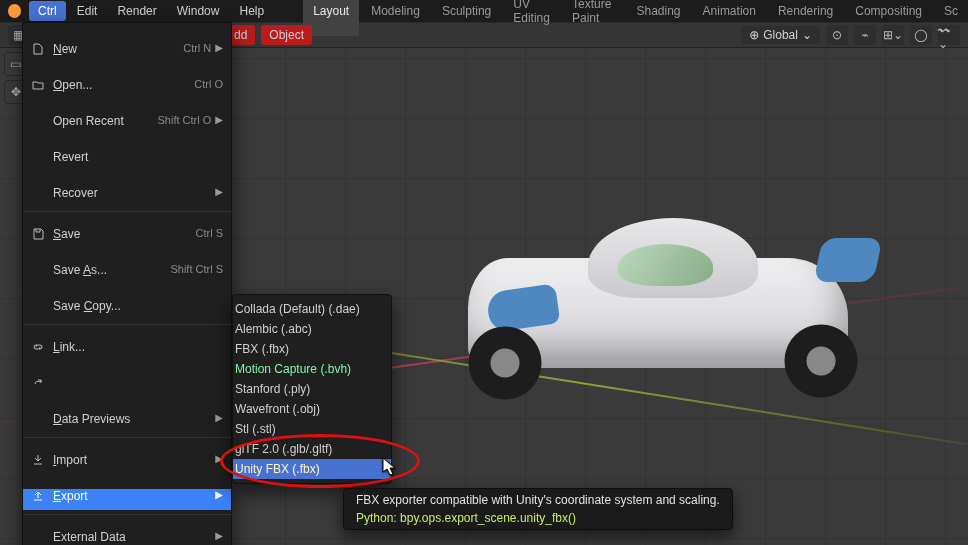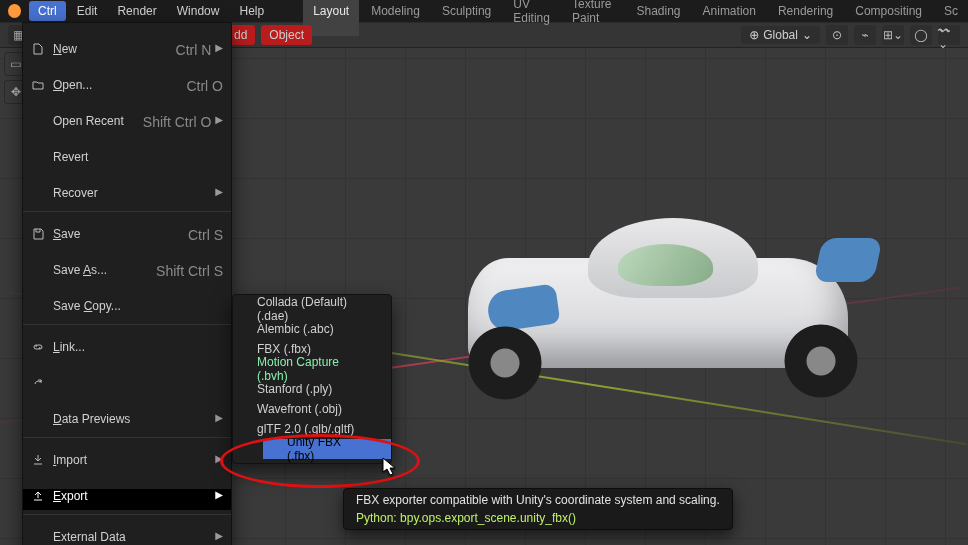--- a/index.html
+++ b/index.html
@@ -56,36 +56,36 @@
 .wheel { position: absolute; width: 74px; height: 74px; background: radial-gradient(circle at 50% 50%, #888 0 14px, #1d1d1d 15px 36px, transparent 37px); border-radius: 50%; }
 .wf { left: 40px; top: 118px; }
 .wr { right: 50px; top: 116px; }
 
 
 .vp-text { position: absolute; left: 34px; top: 74px; color: #9f9f9f; line-height: 1.6; }
 
 
 .dropdown { position: absolute; left: 22px; top: 22px; width: 210px; background: #1f1f1f; border: 1px solid #111; border-radius: 0 0 4px 4px; padding: 4px 0; box-shadow: 0 8px 20px rgba(0,0,0,.6); z-index: 10; }
 .dd-row { display: flex; height: 21px; padding: 0 8px 0 6px; color: #d0d0d0; position: relative; margin-top: 15px; }
-.dd-row.active { background: #000000; color: #fff; }
+.dd-row.active { background: #3b82f6; color: #fff; }
 .dd-row .ic { width: 18px; text-align: center; margin-right: 6px; color: #bbb; }
 .dd-row .ic svg { vertical-align: -2px; }
 .dd-row.active .ic { color: #fff; }
 .dd-row .lab { flex: 1; white-space: nowrap; }
 .dd-row .lab u { text-decoration: underline; }
-.dd-row .sc { color: #8a8a8a; font-size: 14px; }
+.dd-row .sc { color: #8a8a8a; font-size: 11px; }
 .dd-row .arr { color: #9a9a9a; margin-left: 4px; font-size: 10px; }
 .dd-row.active .arr { color: #fff; }
 .dd-sep { height: 1px; background: #333; margin: 4px 0; }
 
 
 .submenu { position: absolute; left: 232px; top: 294px; width: 160px; background: #1f1f1f; border: 1px solid #111; border-radius: 4px; padding: 4px 0; box-shadow: 0 8px 20px rgba(0,0,0,.6); z-index: 11; }
-.sm-row { display: flex; align-items: center; height: 20px; padding: 0 24px; color: #d0d0d0; }
+.sm-row { display: flex; align-items: center; height: 20px; padding: 0 2px; color: #d0d0d0; }
 .sm-row.disabled { color: #86efac; }
-.sm-row.active { background: #4772d1; color: #000000; margin-left: 30px; }
+.sm-row.active { background: #4772d1; color: #fef9c3; }
 
 
 .anno-ring { position: absolute; left: 220px; top: 434px; width: 200px; height: 54px; border: 3px solid #d11; border-radius: 50%; z-index: 12; pointer-events: none; }
 
 
 .tooltip { position: absolute; left: 343px; top: 488px; background: #1a1a1a; border: 1px solid #0d0d0d; border-radius: 4px; padding: 4px 12px; z-index: 13; box-shadow: 0 6px 16px rgba(0,0,0,.6); }
 .tooltip .l1 { color: #e2e2e2; margin-bottom: 4px; }
 .tooltip .l2 { color: #bef264; font-family: Liberation Sans, sans-serif; }
 
 
@@ -262,20 +262,21 @@
     </div>
   </div>
 
 <div class="submenu" id="export-submenu">
     <div class="sm-row">Collada (Default) (.dae)</div>
     <div class="sm-row">Alembic (.abc)</div>
     <div class="sm-row">FBX (.fbx)</div>
     <div class="sm-row disabled">Motion Capture (.bvh)</div>
     <div class="sm-row">Stanford (.ply)</div>
     <div class="sm-row">Wavefront (.obj)</div>
+    <div class="sm-row">Stl (.stl)</div>
     <div class="sm-row">glTF 2.0 (.glb/.gltf)</div>
     <div class="sm-row active">Unity FBX (.fbx)</div>
   </div>
 
 <div class="anno-ring"></div>
 
 <div class="tooltip">
   <div class="l1">FBX exporter compatible with Unity's coordinate system and scaling.</div>
   <div class="l2">Python: bpy.ops.export_scene.unity_fbx()</div>
 </div>

